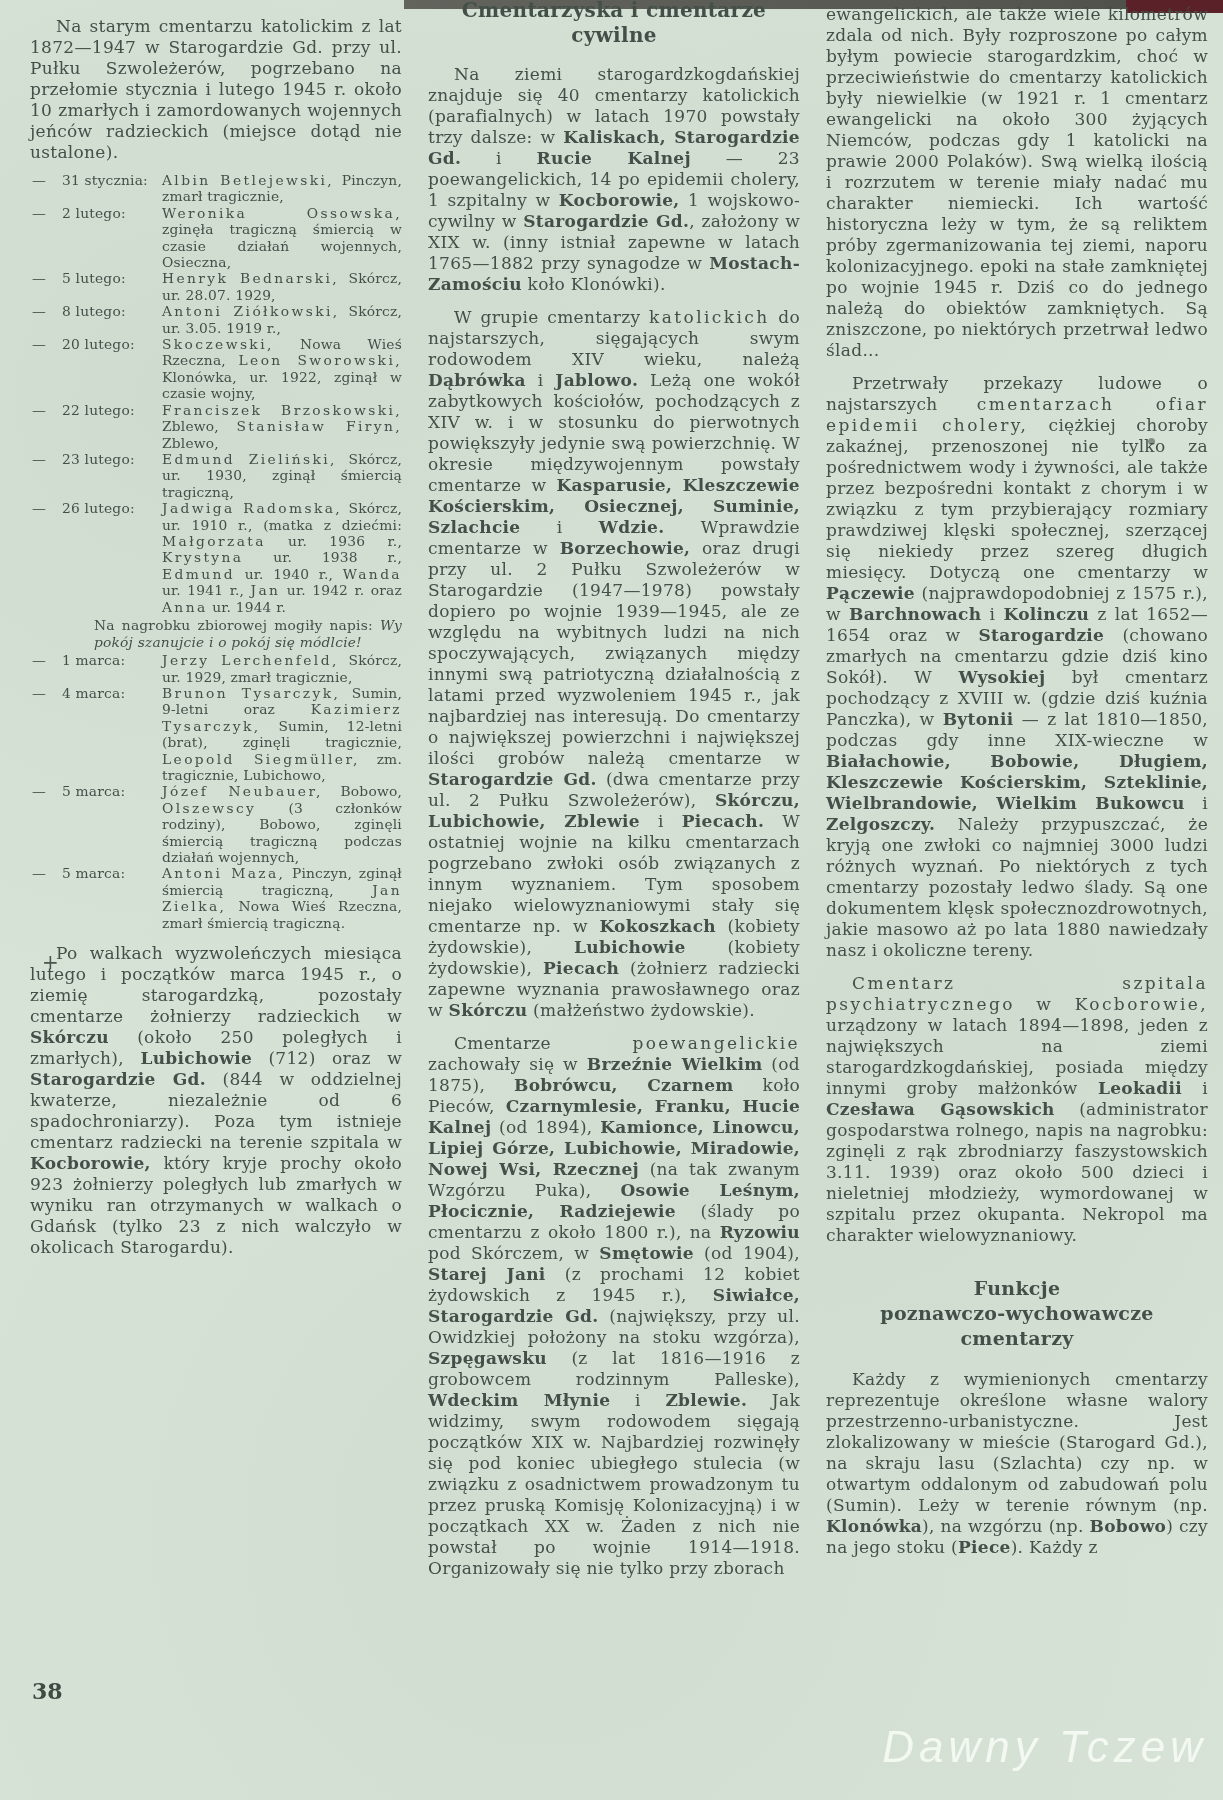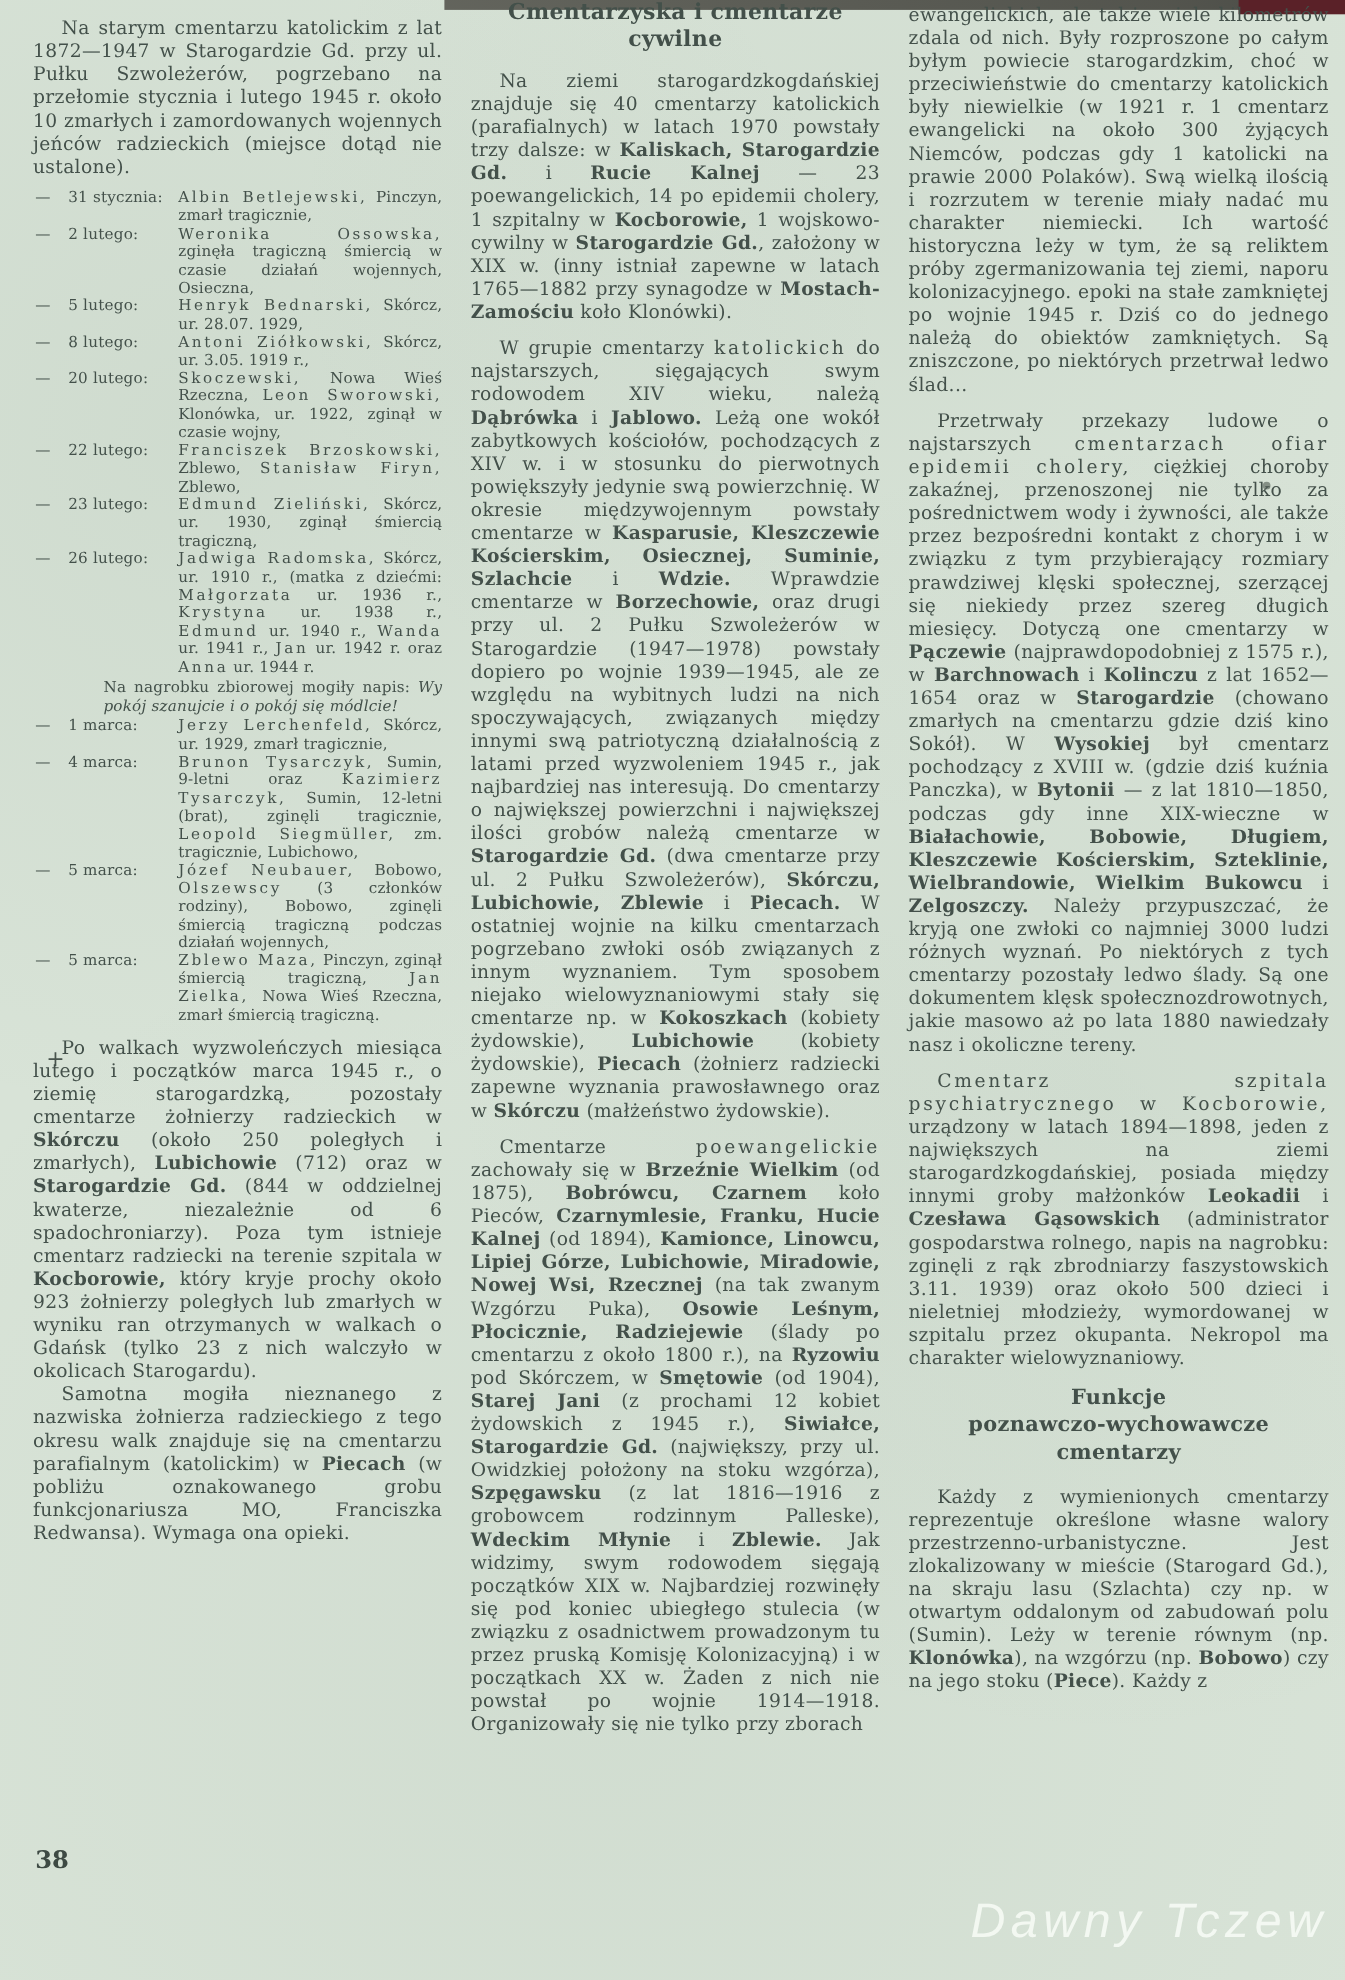--- a/index.html
+++ b/index.html
@@ -34,21 +34,21 @@
   .gap { margin-top: 12px; }
 
   .title {
     text-align: center; font-weight: bold;
     font-size: 20px; line-height: 25px;
     margin: 0 0 16px 0; text-indent: 0;
   }
   .heading2 {
     text-align: center; font-weight: bold;
     font-size: 19px; line-height: 25px;
-    margin: 12px 0 18px 0; text-indent: 0;
+    margin: 30px 0 18px 0; text-indent: 0;
   }
 
   .entries { margin-top: 9px; font-size: 13.8px; line-height: 16.4px; letter-spacing: 0.2px; }
   .entry { display: flex; }
   .entry .marker { flex: 0 0 30px; padding-left: 2px; }
   .entry .edate  { flex: 0 0 100px; }
   .entry .etext  { flex: 1; text-align: justify; }
   .entry-note {
     margin: 2px 0 2px 64px;
     font-size: 13.8px; line-height: 16.6px;
@@ -152,26 +152,25 @@
       <span class="etext"><span class="sp">Brunon Tysarczyk,</span> Sumin, 9-letni oraz <span class="sp">Kazimierz Tysarczyk,</span> Sumin, 12-letni (brat), zginęli tragicznie, <span class="sp">Leopold Siegmüller,</span> zm. tragicznie, Lubichowo,</span>
     </div>
     <div class="entry">
       <span class="marker">—</span>
       <span class="edate">5 marca:</span>
       <span class="etext"><span class="sp">Józef Neubauer,</span> Bobowo, <span class="sp">Olszewscy</span> (3 członków rodziny), Bobowo, zginęli śmiercią tragiczną podczas działań wojennych,</span>
     </div>
     <div class="entry">
       <span class="marker">—</span>
       <span class="edate">5 marca:</span>
-      <span class="etext"><span class="sp">Zblewo Maza,</span> Pinczyn, zginął śmiercią tragiczną, <span class="sp">Jan Zielka,</span> Nowa Wieś Rzeczna, zmarł śmiercią tragiczną.</span>
+      <span class="etext"><span class="sp">Antoni Maza,</span> Pinczyn, zginął śmiercią tragiczną, <span class="sp">Jan Zielka,</span> Nowa Wieś Rzeczna, zmarł śmiercią tragiczną.</span>
     </div>
   </div>
 
   <p class="gap">Po walkach wyzwoleńczych miesiąca lutego i początków marca 1945 r., o ziemię starogardzką, pozostały cmentarze żołnierzy radzieckich w <b>Skórczu</b> (około 250 poległych i zmarłych), <b>Lubichowie</b> (712) oraz w <b>Starogardzie Gd.</b> (844 w oddzielnej kwaterze, niezależnie od 6 spadochroniarzy). Poza tym istnieje cmentarz radziecki na terenie szpitala w <b>Kocborowie,</b> który kryje prochy około 923 żołnierzy poległych lub zmarłych w wyniku ran otrzymanych w walkach o Gdańsk (tylko 23 z nich walczyło w okolicach Starogardu).</p>
-  <p>Samotna mogiła nieznanego z nazwiska żołnierza radzieckiego z tego okresu walk znajduje się na cmentarzu parafialnym (katolickim) w <b>Piecach</b> (w pobliżu oznakowanego grobu funkcjonariusza MO, Franciszka Redwansa). Wymaga ona opieki.</p>
 </div>
 
 <div id="col-mid" class="col">
   <div class="title">
     <span>Cmentarzyska i cmentarze</span><br>
     <span>cywilne</span>
   </div>
   <p>Na ziemi starogardzkogdańskiej znajduje się 40 cmentarzy katolickich (parafialnych) w latach 1970 powstały trzy dalsze: w <b>Kaliskach, Starogardzie Gd.</b> i <b>Rucie Kalnej</b> — 23 poewangelickich, 14 po epidemii cholery, 1 szpitalny w <b>Kocborowie,</b> 1 wojskowo-cywilny w <b>Starogardzie Gd.</b>, założony w XIX w. (inny istniał zapewne w latach 1765—1882 przy synagodze w <b>Mostach-Zamościu</b> koło Klonówki).</p>
   <p class="gap">W grupie cmentarzy <span class="sp">katolickich</span> do najstarszych, sięgających swym rodowodem XIV wieku, należą <b>Dąbrówka</b> i <b>Jablowo.</b> Leżą one wokół zabytkowych kościołów, pochodzących z XIV w. i w stosunku do pierwotnych powiększyły jedynie swą powierzchnię. W okresie międzywojennym powstały cmentarze w <b>Kasparusie, Kleszczewie Kościerskim, Osiecznej, Suminie, Szlachcie</b> i <b>Wdzie.</b> Wprawdzie cmentarze w <b>Borzechowie,</b> oraz drugi przy ul. 2 Pułku Szwoleżerów w Starogardzie (1947—1978) powstały dopiero po wojnie 1939—1945, ale ze względu na wybitnych ludzi na nich spoczywających, związanych między innymi swą patriotyczną działalnością z latami przed wyzwoleniem 1945 r., jak najbardziej nas interesują. Do cmentarzy o największej powierzchni i największej ilości grobów należą cmentarze w <b>Starogardzie Gd.</b> (dwa cmentarze przy ul. 2 Pułku Szwoleżerów), <b>Skórczu, Lubichowie, Zblewie</b> i <b>Piecach.</b> W ostatniej wojnie na kilku cmentarzach pogrzebano zwłoki osób związanych z innym wyznaniem. Tym sposobem niejako wielowyznaniowymi stały się cmentarze np. w <b>Kokoszkach</b> (kobiety żydowskie), <b>Lubichowie</b> (kobiety żydowskie), <b>Piecach</b> (żołnierz radziecki zapewne wyznania prawosławnego oraz w <b>Skórczu</b> (małżeństwo żydowskie).</p>
   <p class="gap">Cmentarze <span class="sp">poewangelickie</span> zachowały się w <b>Brzeźnie Wielkim</b> (od 1875), <b>Bobrówcu, Czarnem</b> koło Pieców, <b>Czarnymlesie, Franku, Hucie Kalnej</b> (od 1894), <b>Kamionce, Linowcu, Lipiej Górze, Lubichowie, Miradowie, Nowej Wsi, Rzecznej</b> (na tak zwanym Wzgórzu Puka), <b>Osowie Leśnym, Płocicznie, Radziejewie</b> (ślady po cmentarzu z około 1800 r.), na <b>Ryzowiu</b> pod Skórczem, w <b>Smętowie</b> (od 1904), <b>Starej Jani</b> (z prochami 12 kobiet żydowskich z 1945 r.), <b>Siwiałce, Starogardzie Gd.</b> (największy, przy ul. Owidzkiej położony na stoku wzgórza), <b>Szpęgawsku</b> (z lat 1816—1916 z grobowcem rodzinnym Palleske), <b>Wdeckim Młynie</b> i <b>Zblewie.</b> Jak widzimy, swym rodowodem sięgają początków XIX w. Najbardziej rozwinęły się pod koniec ubiegłego stulecia (w związku z osadnictwem prowadzonym tu przez pruską Komisję Kolonizacyjną) i w początkach XX w. Żaden z nich nie powstał po wojnie 1914—1918. Organizowały się nie tylko przy zborach</p>

